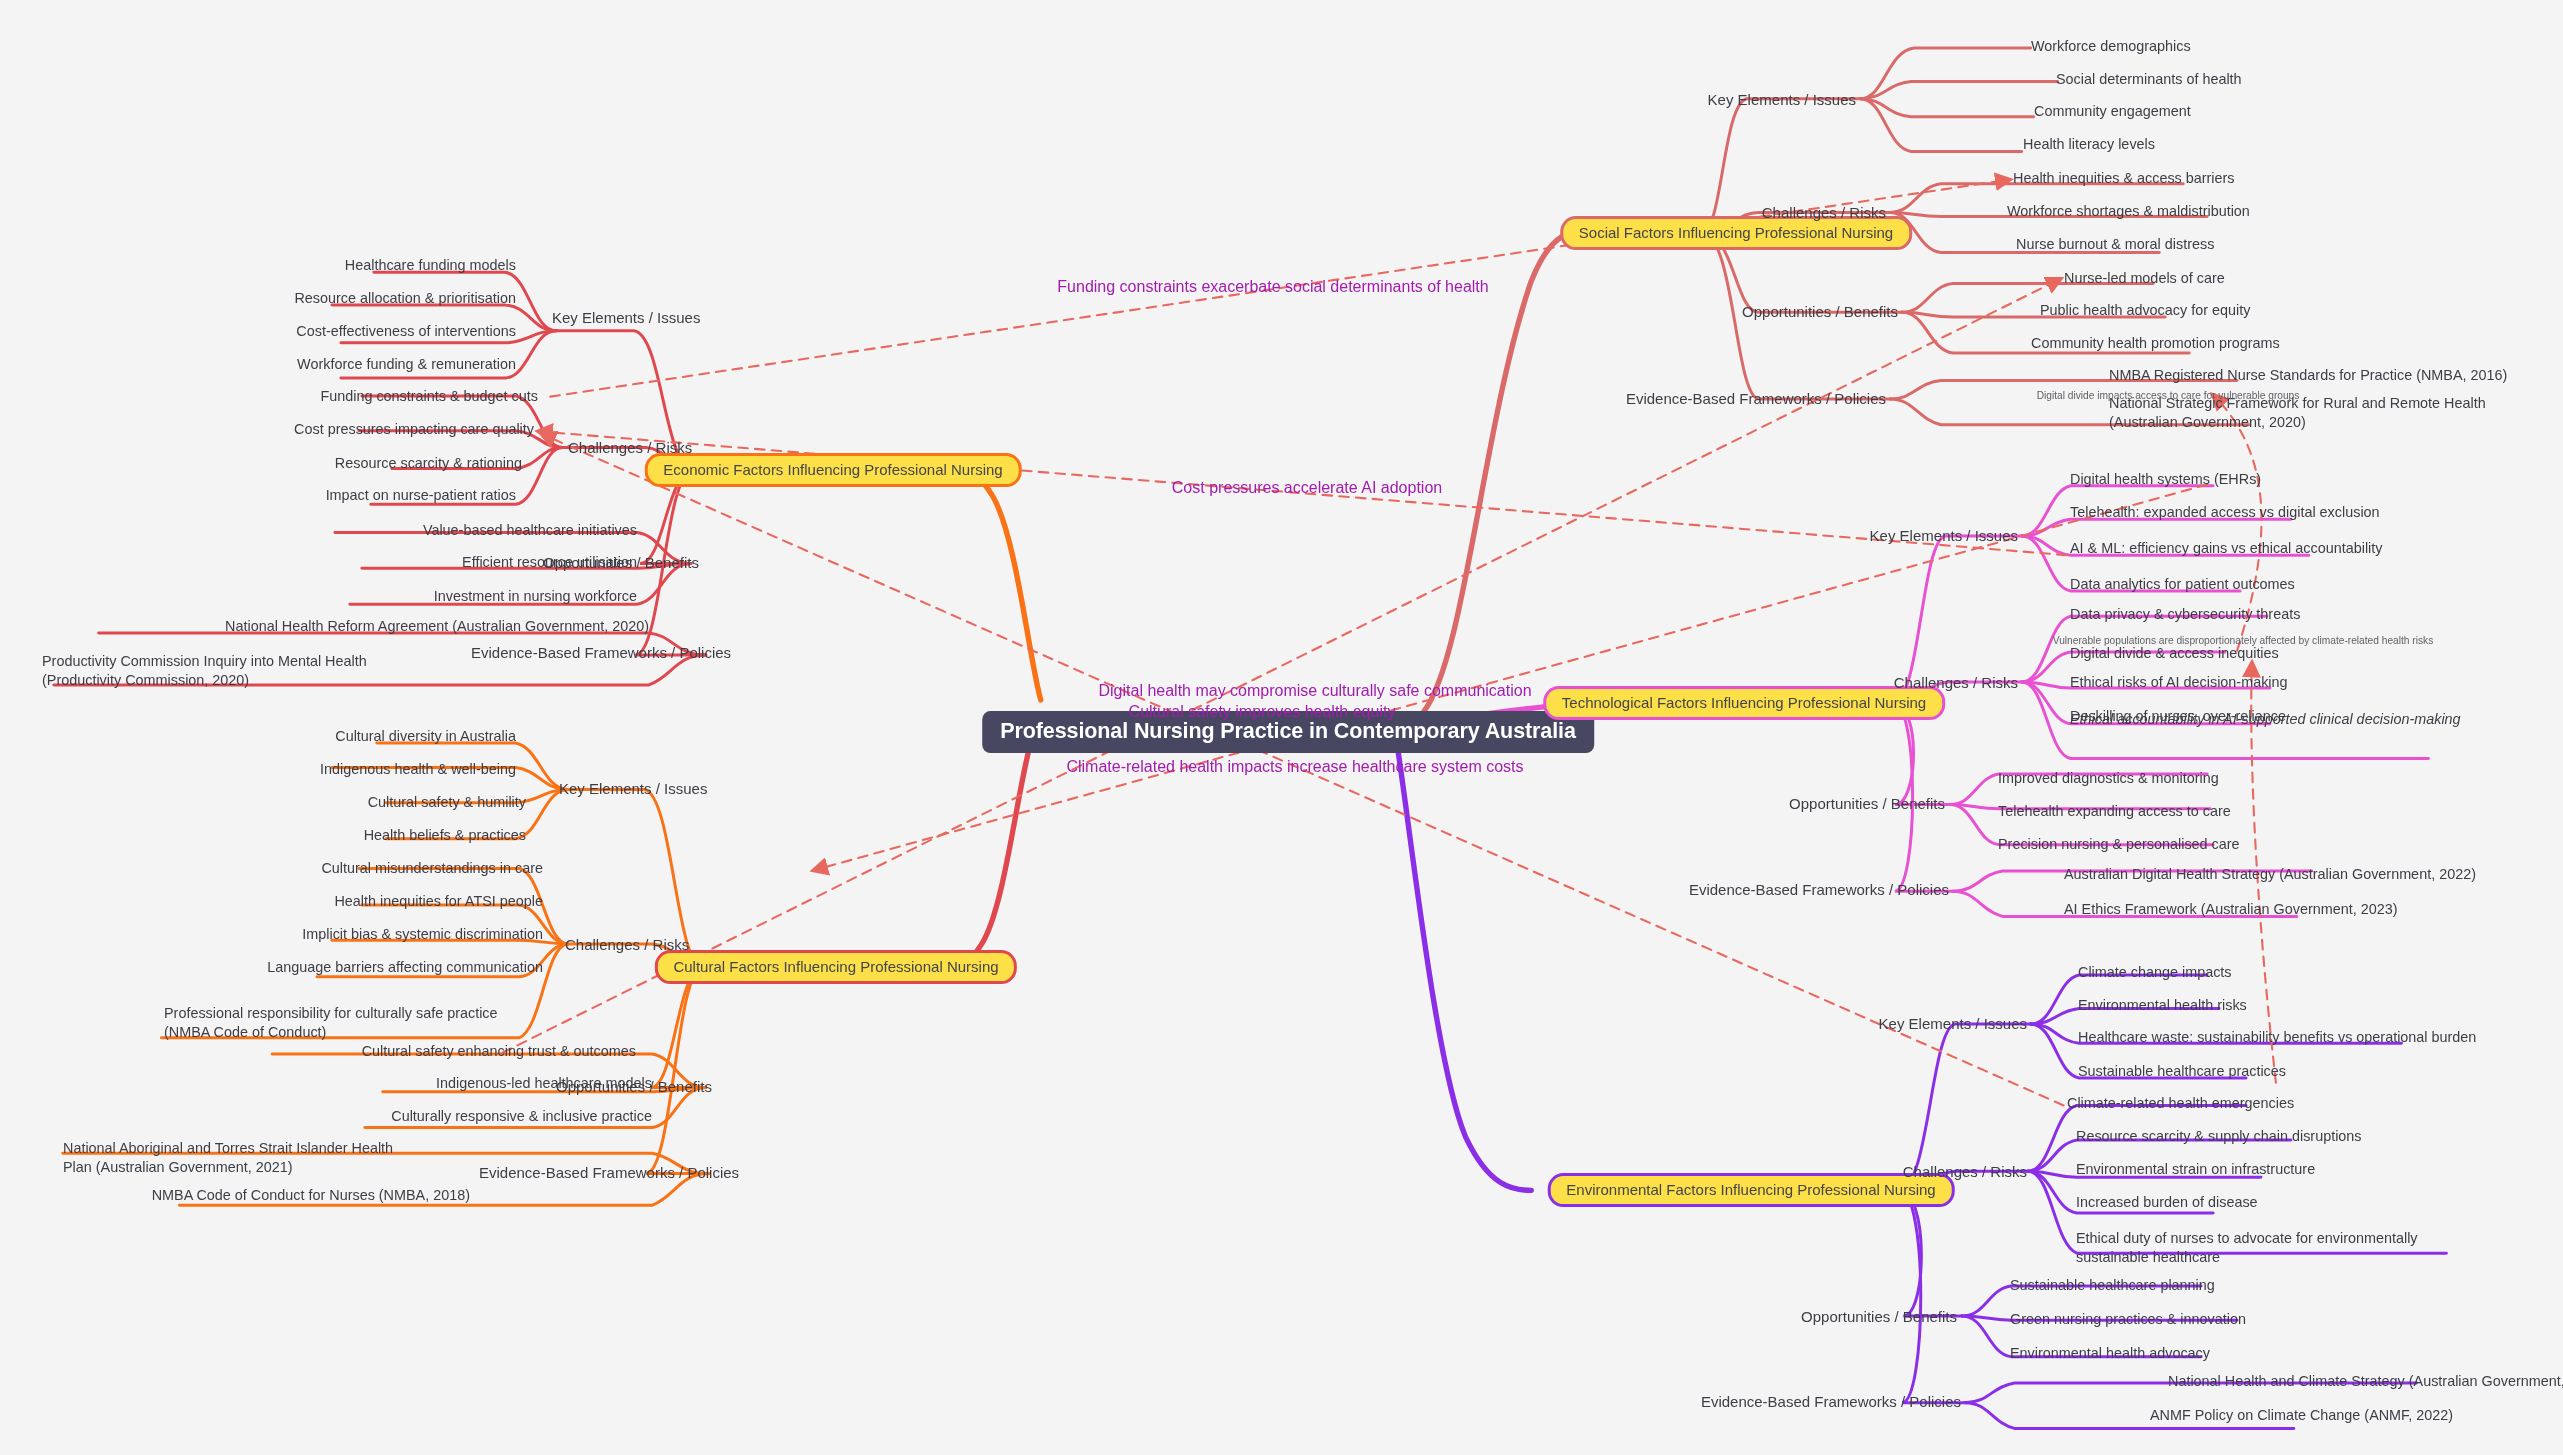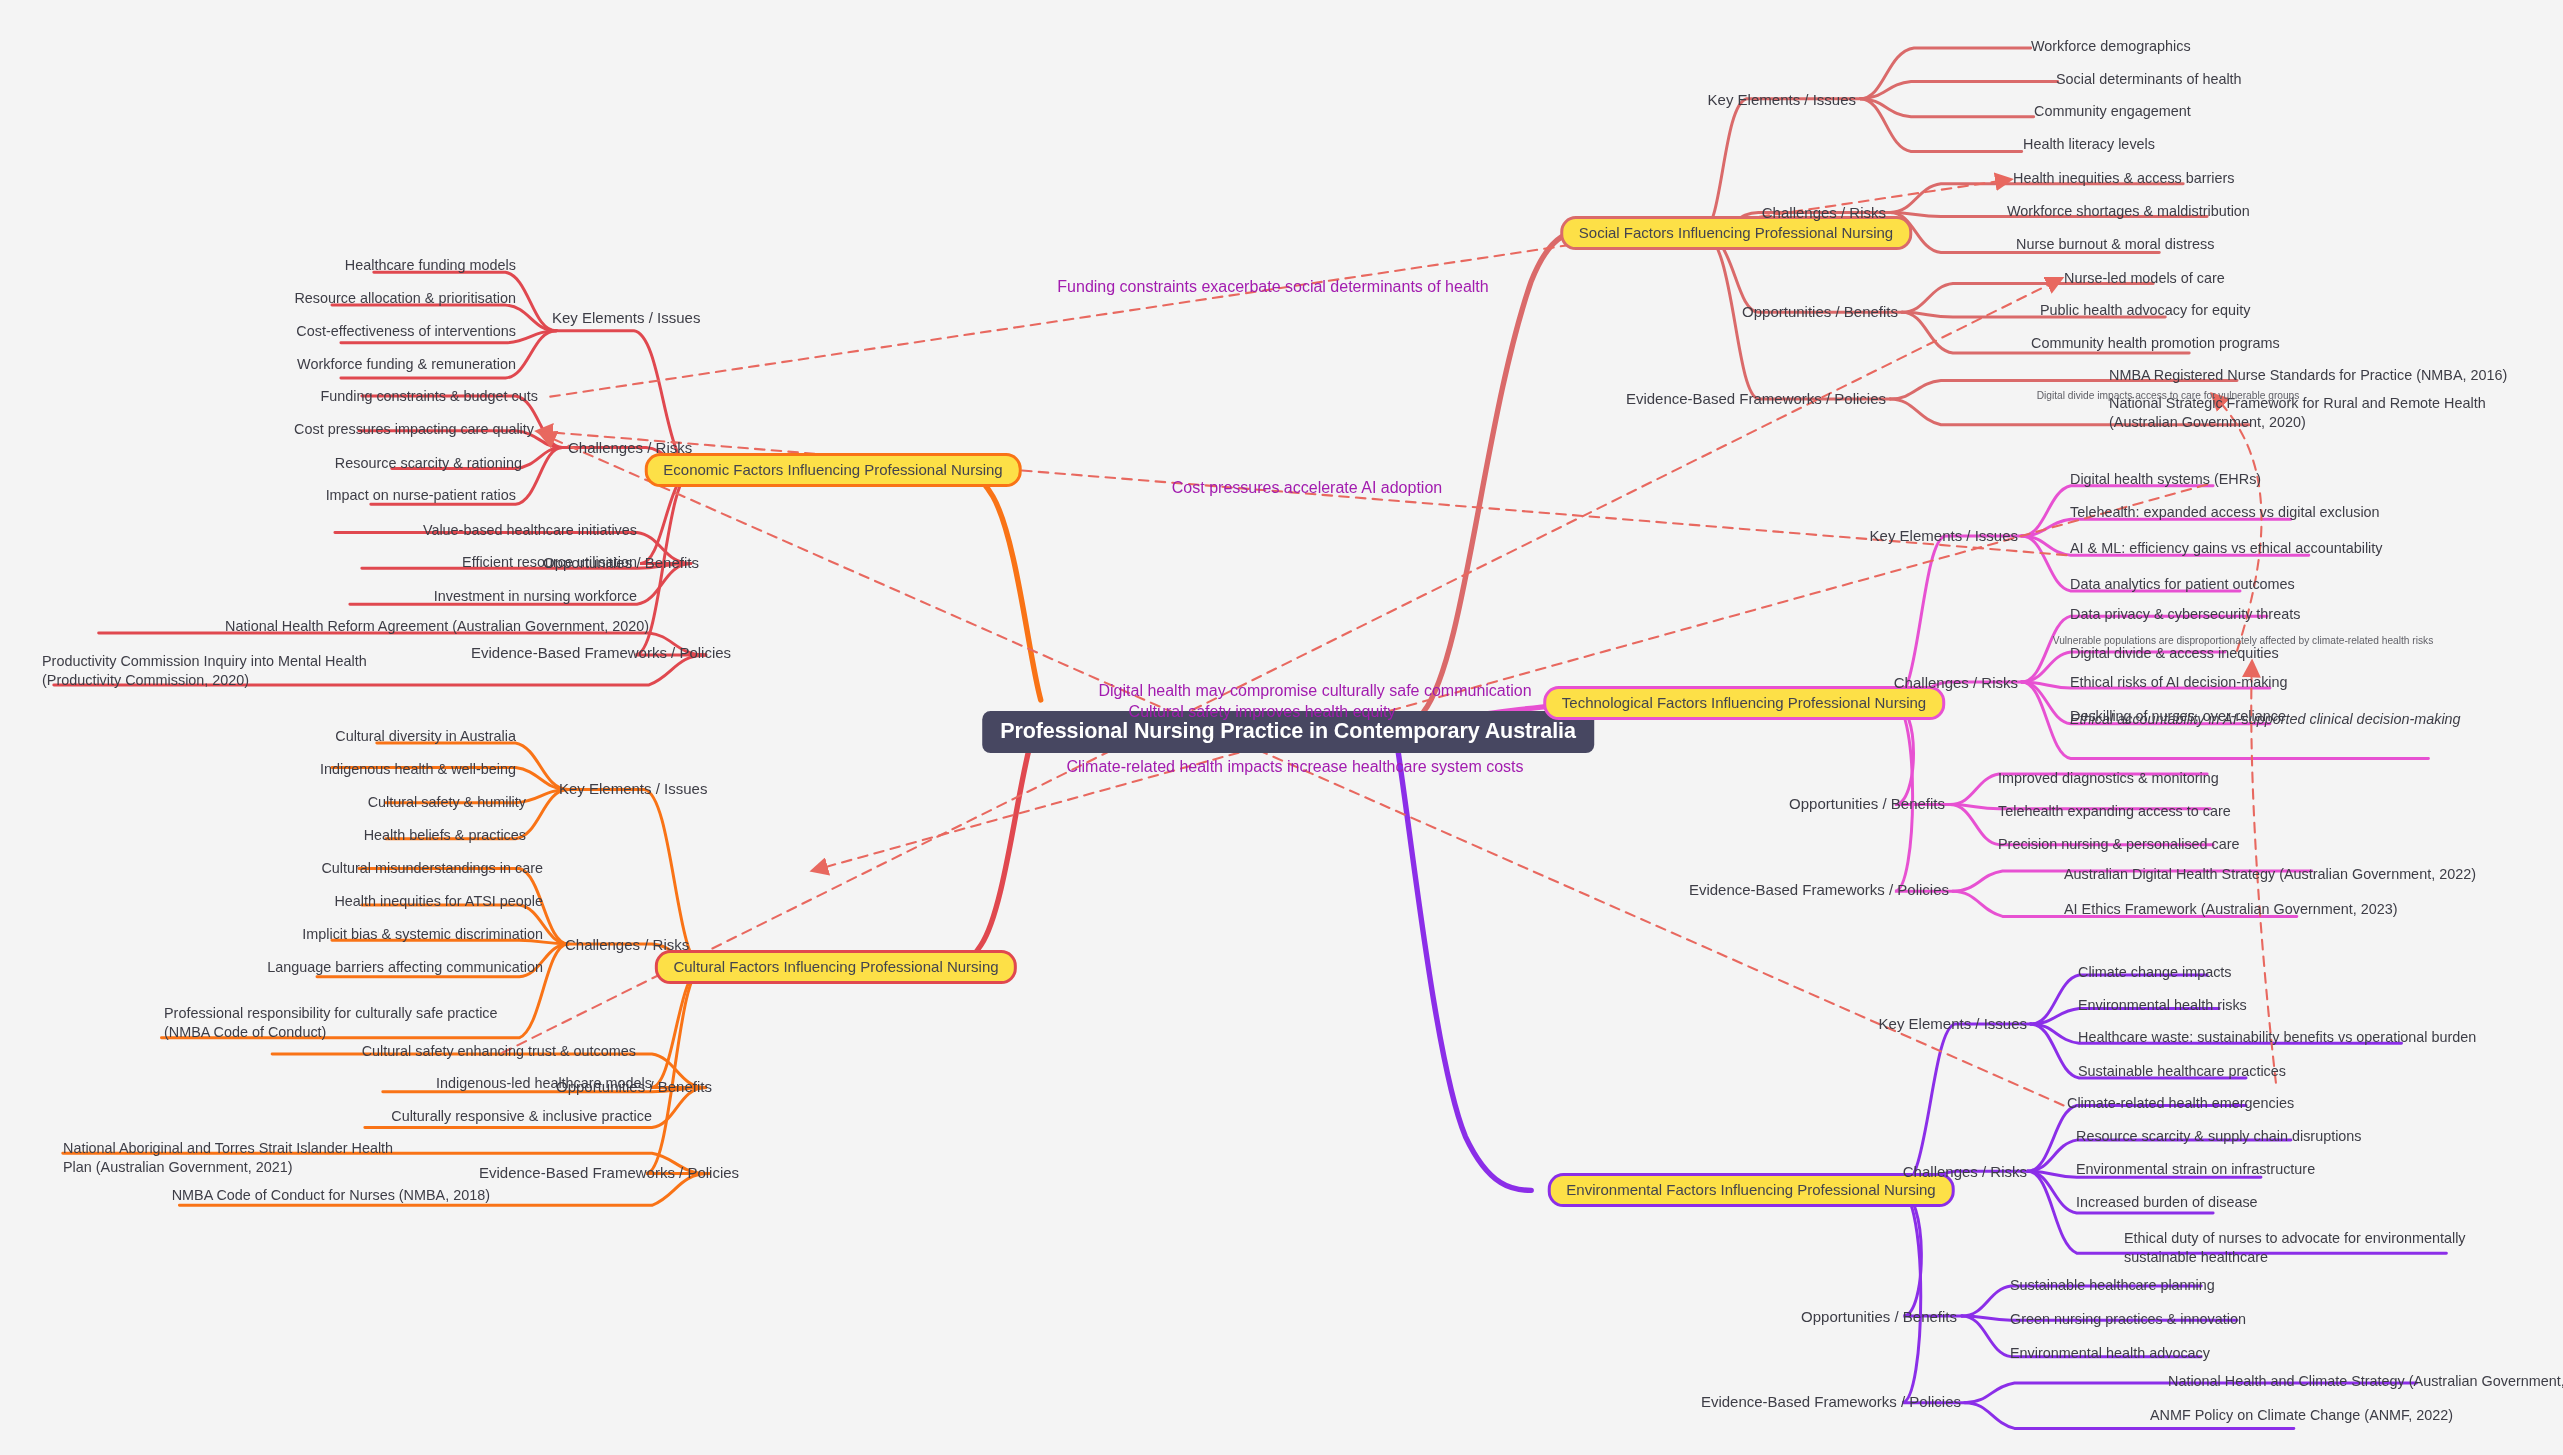--- a/index.html
+++ b/index.html
@@ -339,21 +339,21 @@
 <div class="node leaf l" style="left:543px;top:902px;">Health inequities for ATSI people</div>
 <div class="node leaf l" style="left:543px;top:935px;">Implicit bias &amp; systemic discrimination</div>
 <div class="node leaf l" style="left:543px;top:968px;">Language barriers affecting communication</div>
 <div class="node leaf wrap" style="left:164px;top:1004px;width:365px;">Professional responsibility for culturally safe practice (NMBA Code of Conduct)</div>
 
 <div class="node leaf l" style="left:636px;top:1052px;">Cultural safety enhancing trust &amp; outcomes</div>
 <div class="node leaf l" style="left:652px;top:1084px;">Indigenous-led healthcare models</div>
 <div class="node leaf l" style="left:652px;top:1117px;">Culturally responsive &amp; inclusive practice</div>
 
 <div class="node leaf wrap" style="left:63px;top:1139px;width:347px;">National Aboriginal and Torres Strait Islander Health Plan (Australian Government, 2021)</div>
-<div class="node leaf l" style="left:470px;top:1196px;margin-left:20px;">NMBA Code of Conduct for Nurses (NMBA, 2018)</div>
+<div class="node leaf l" style="left:470px;top:1196px;">NMBA Code of Conduct for Nurses (NMBA, 2018)</div>
 
 <div class="node branch magenta" style="left:1744px;top:703px;">Technological Factors Influencing Professional Nursing</div>
 
 <div class="node cat l" style="left:2018px;top:535px;">Key Elements / Issues</div>
 <div class="node cat l" style="left:2018px;top:682px;">Challenges / Risks</div>
 <div class="node cat l" style="left:1945px;top:803px;">Opportunities / Benefits</div>
 <div class="node cat l" style="left:1949px;top:889px;">Evidence-Based Frameworks / Policies</div>
 
 <div class="node leaf r" style="left:2070px;top:480px;">Digital health systems (EHRs)</div>
 <div class="node leaf r" style="left:2070px;top:513px;">Telehealth: expanded access vs digital exclusion</div>
@@ -382,21 +382,21 @@
 
 <div class="node leaf r" style="left:2078px;top:973px;">Climate change impacts</div>
 <div class="node leaf r" style="left:2078px;top:1006px;">Environmental health risks</div>
 <div class="node leaf r" style="left:2078px;top:1038px;">Healthcare waste: sustainability benefits vs operational burden</div>
 <div class="node leaf r" style="left:2078px;top:1072px;">Sustainable healthcare practices</div>
 
 <div class="node leaf r" style="left:2067px;top:1104px;">Climate-related health emergencies</div>
 <div class="node leaf r" style="left:2076px;top:1137px;">Resource scarcity &amp; supply chain disruptions</div>
 <div class="node leaf r" style="left:2076px;top:1170px;">Environmental strain on infrastructure</div>
 <div class="node leaf r" style="left:2076px;top:1203px;">Increased burden of disease</div>
-<div class="node leaf wrap" style="left:2076px;top:1229px;width:353px;margin-left:48px;">Ethical duty of nurses to advocate for environmentally sustainable healthcare</div>
+<div class="node leaf wrap" style="left:2076px;top:1229px;width:353px;">Ethical duty of nurses to advocate for environmentally sustainable healthcare</div>
 
 <div class="node leaf r" style="left:2010px;top:1286px;">Sustainable healthcare planning</div>
 <div class="node leaf r" style="left:2010px;top:1320px;">Green nursing practices &amp; innovation</div>
 <div class="node leaf r" style="left:2010px;top:1354px;">Environmental health advocacy</div>
 
 <div class="node leaf r" style="left:2168px;top:1382px;">National Health and Climate Strategy (Australian Government, 2023)</div>
 <div class="node leaf r" style="left:2150px;top:1416px;">ANMF Policy on Climate Change (ANMF, 2022)</div>
 
 <div class="node xlabel" style="left:1273px;top:287px;">Funding constraints exacerbate social determinants of health</div>
 <div class="node xlabel" style="left:1307px;top:488px;">Cost pressures accelerate AI adoption</div>

